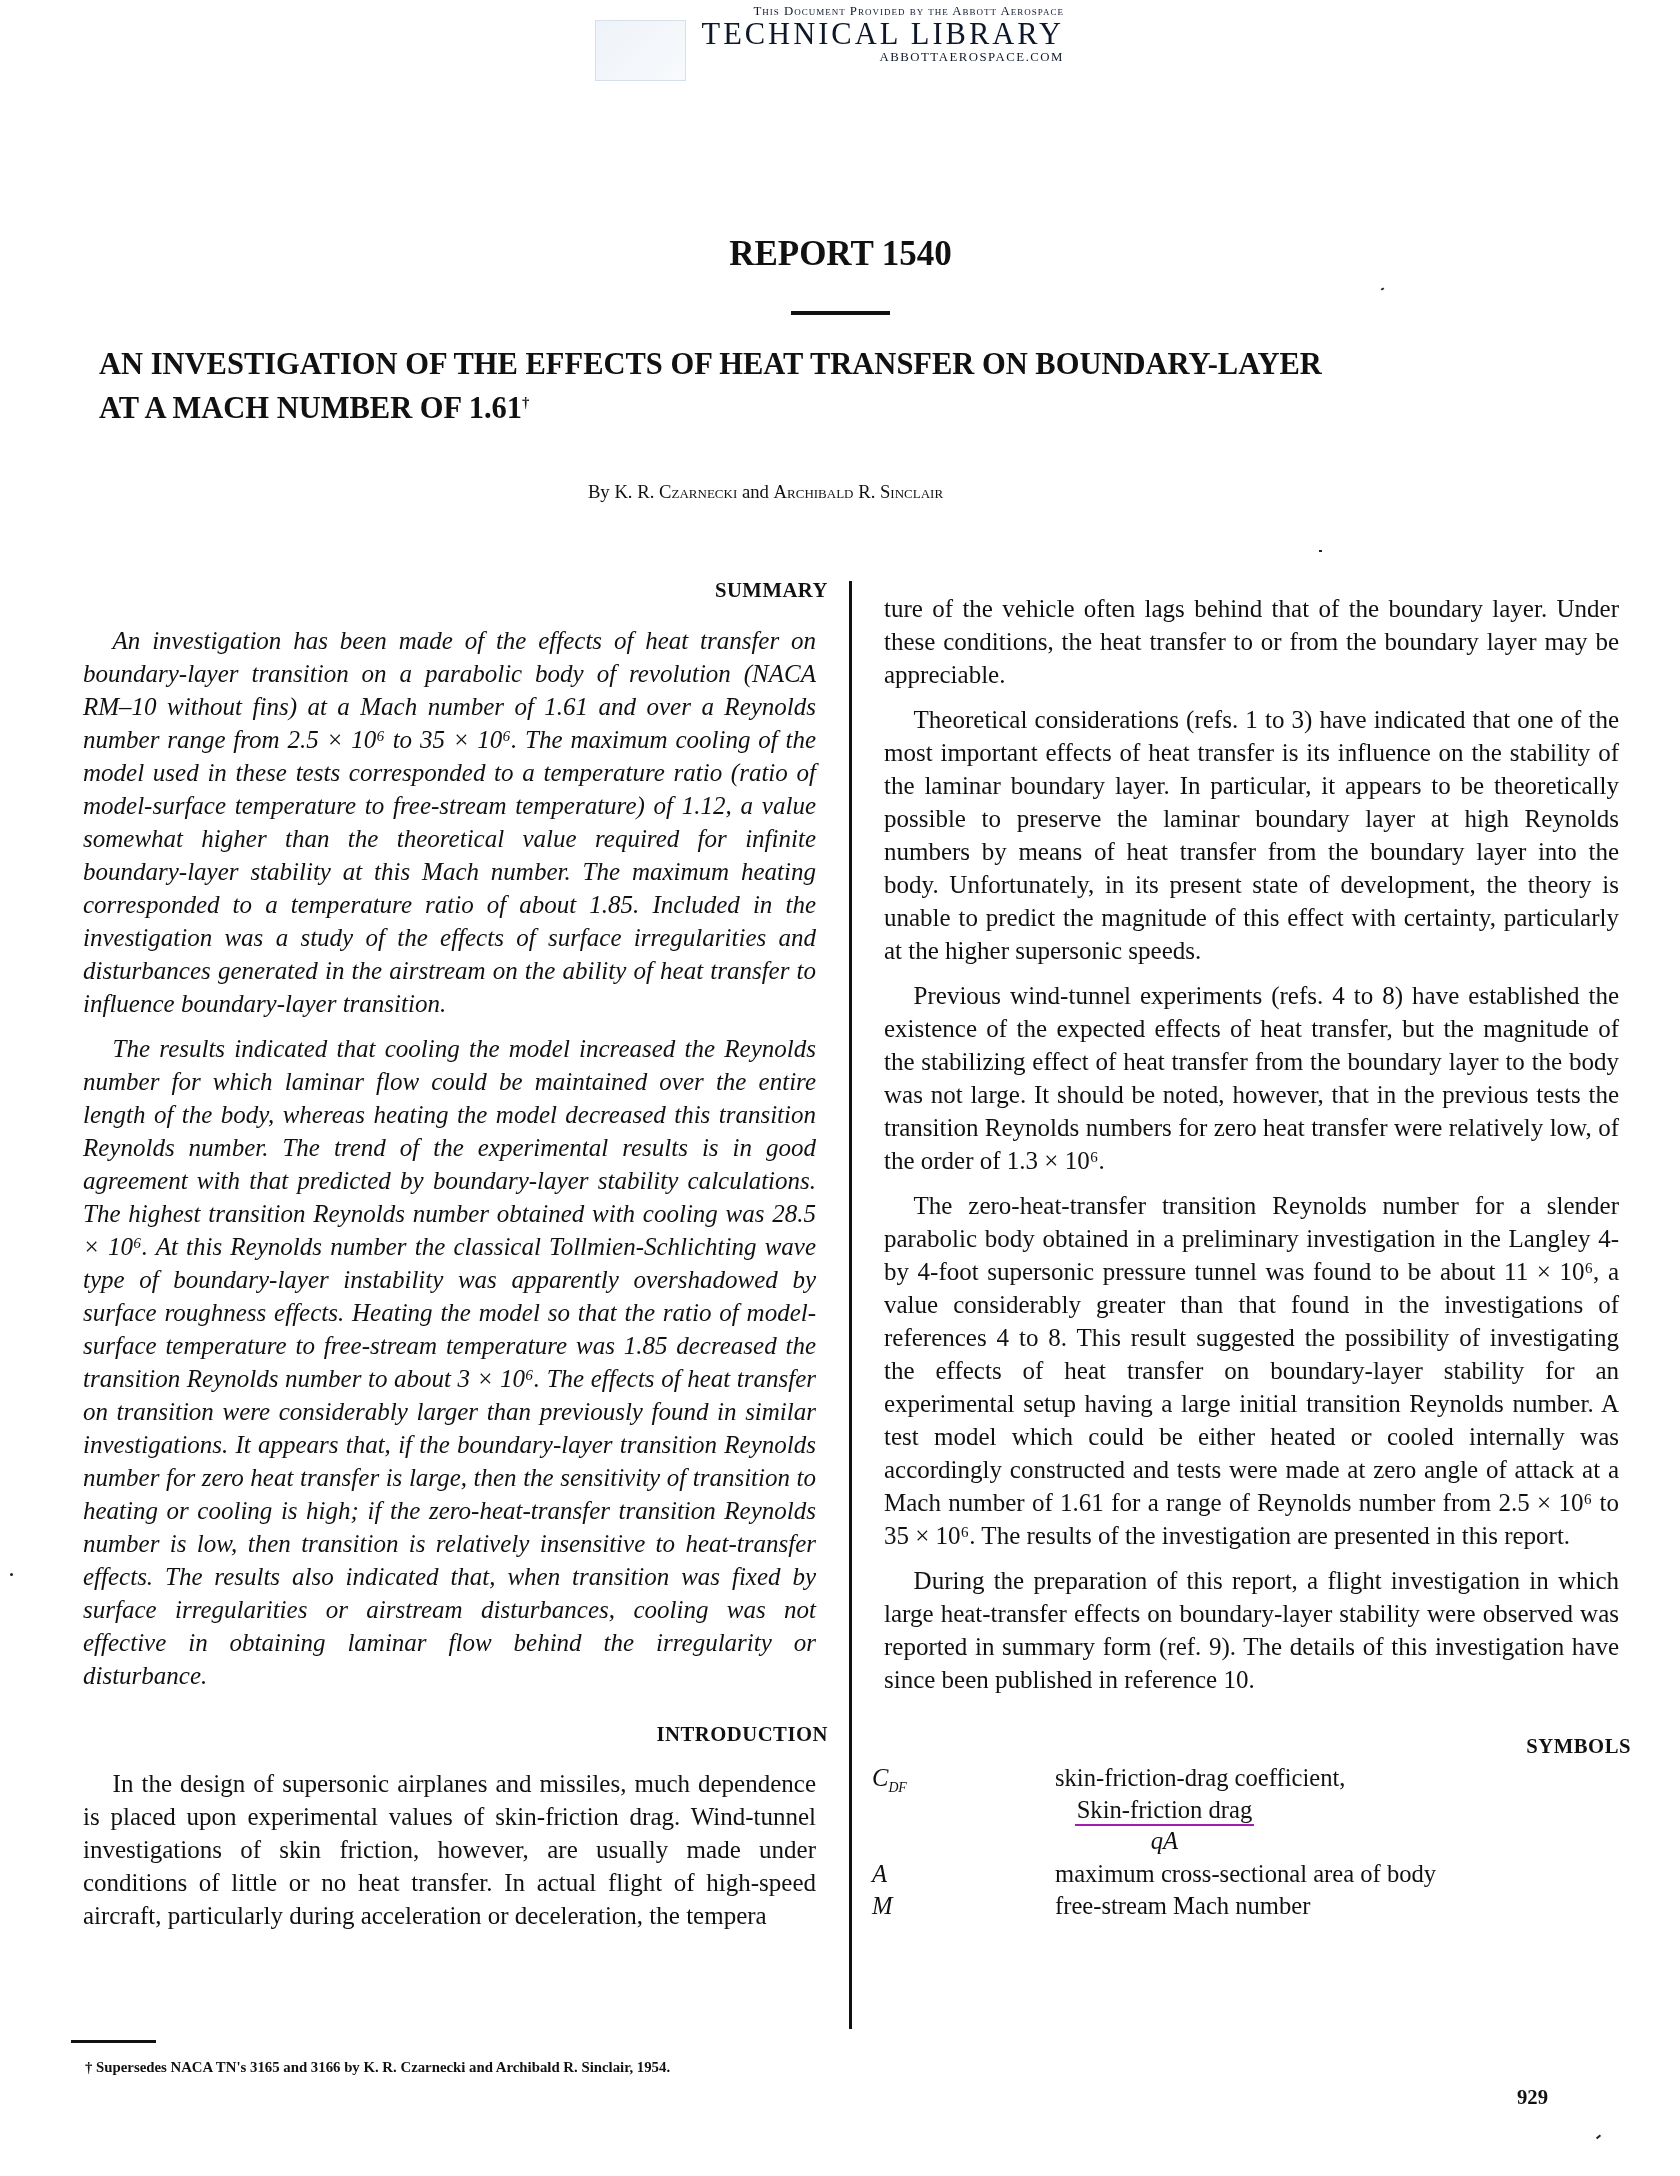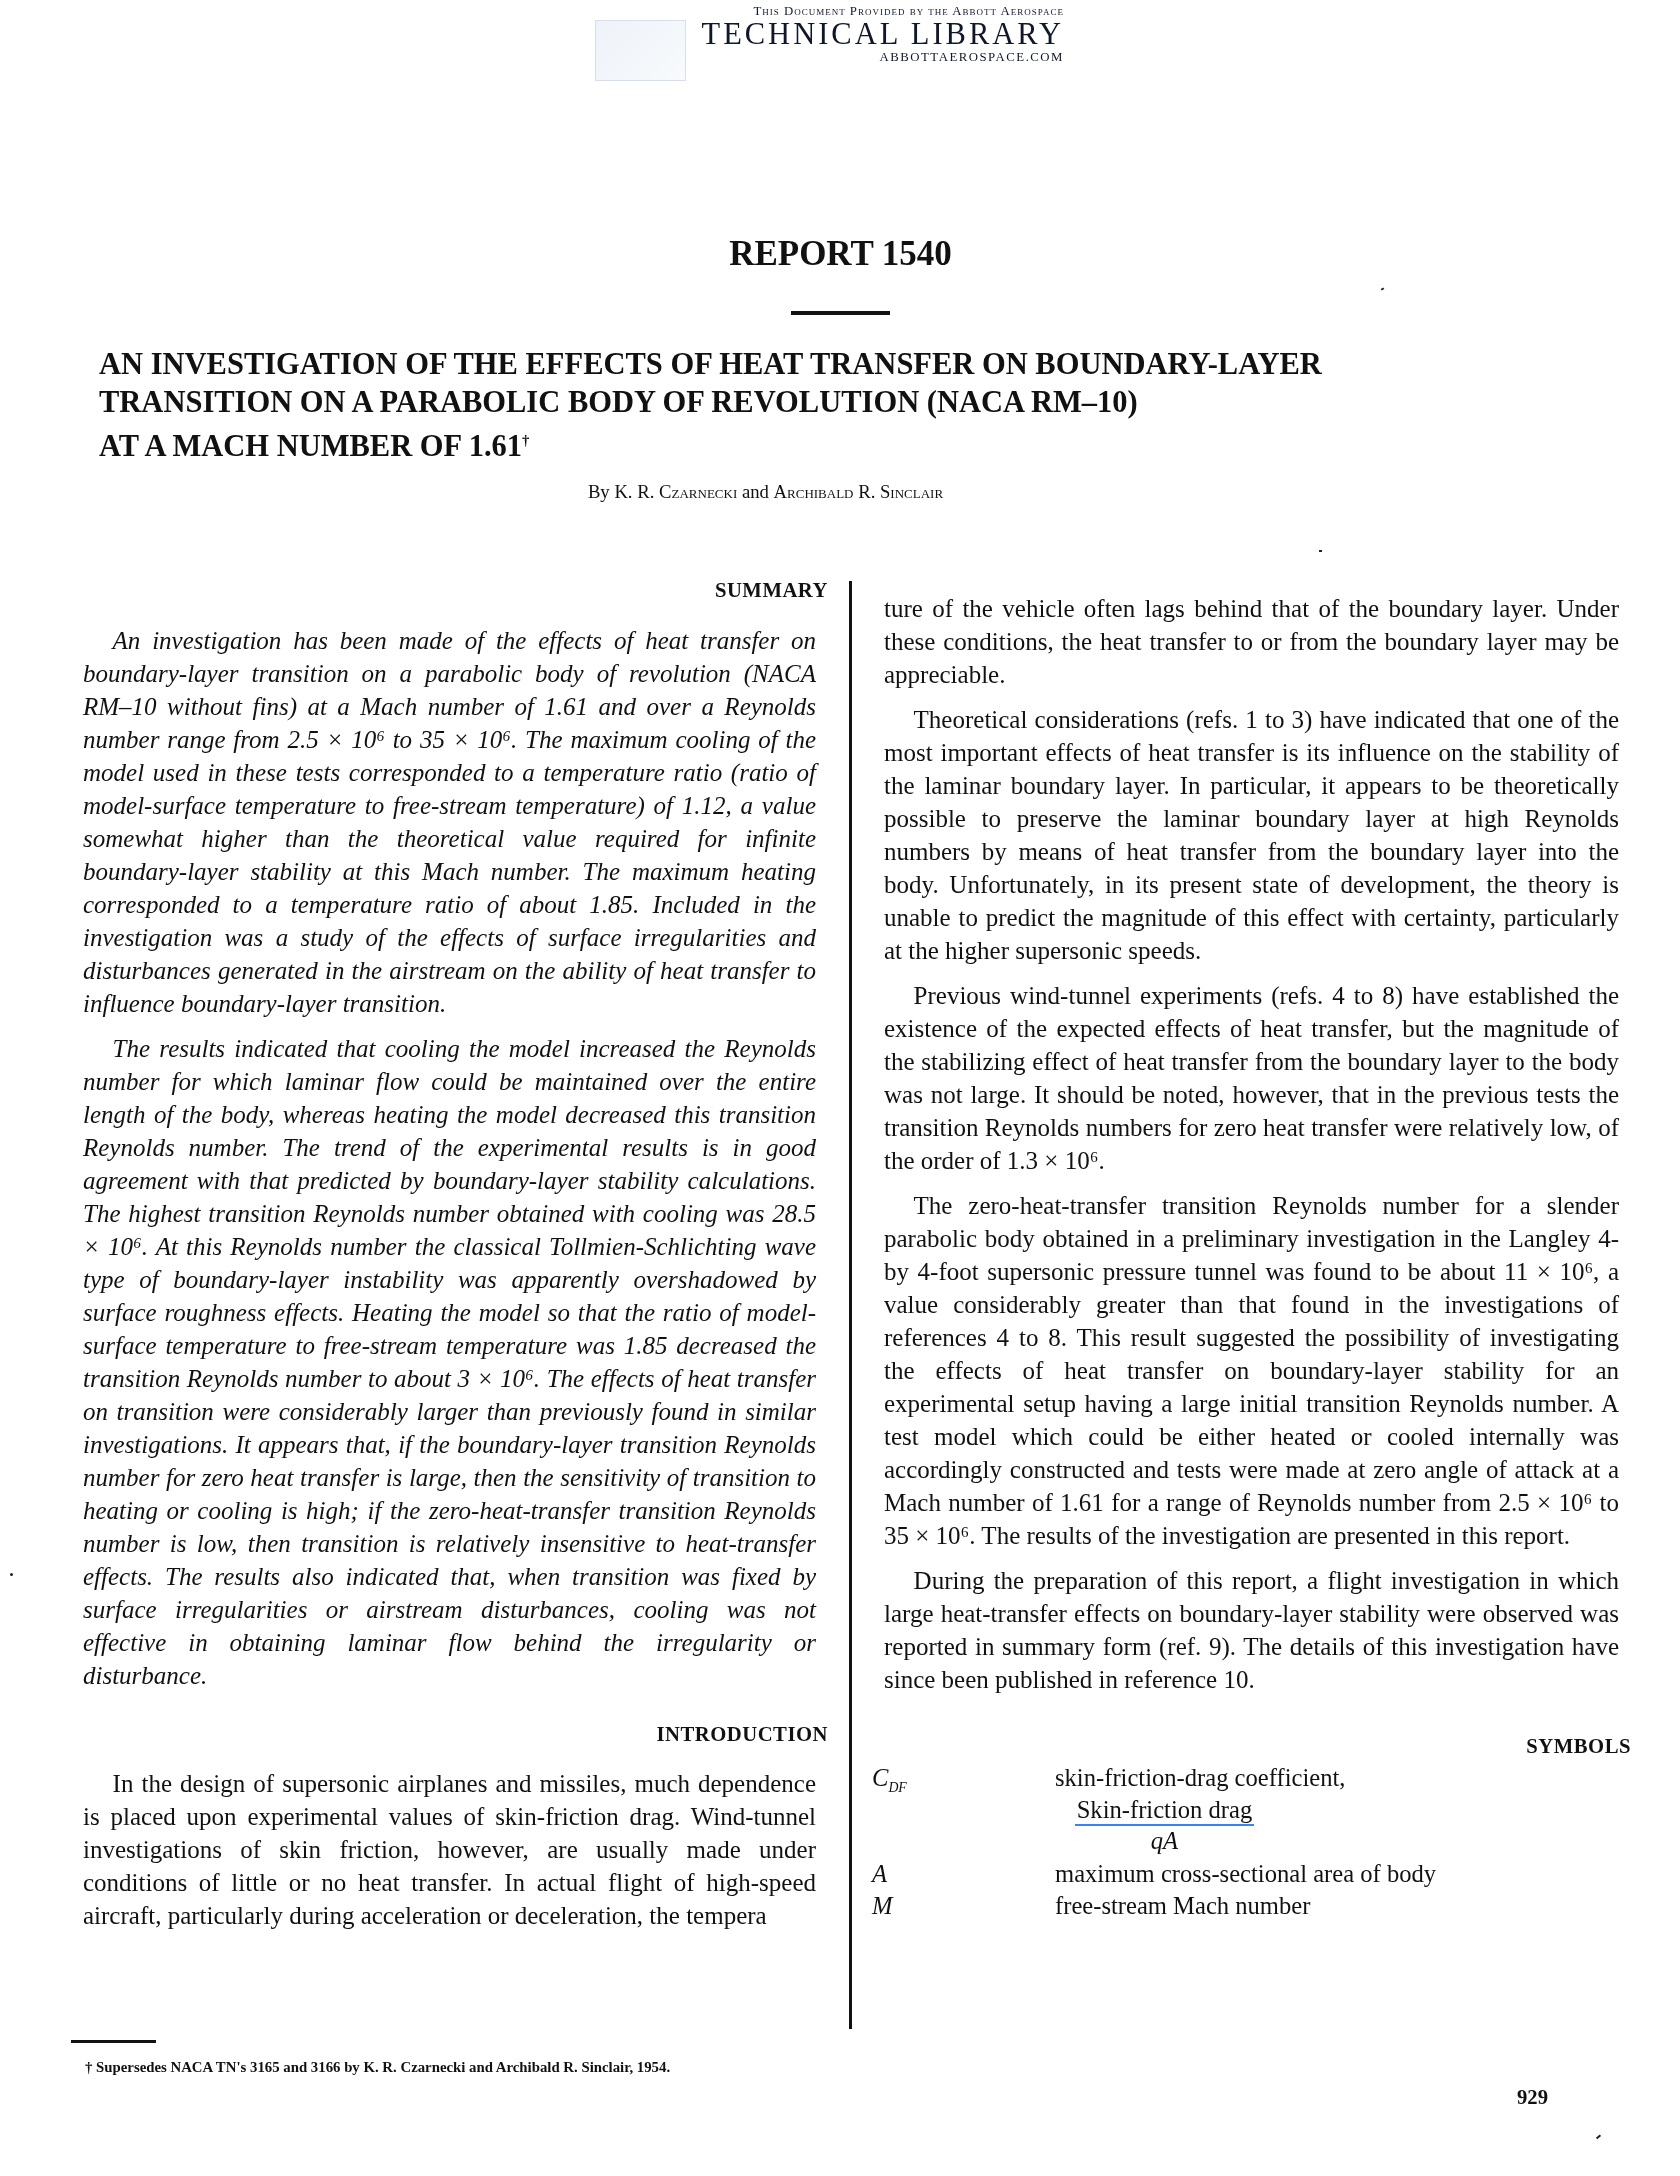--- a/index.html
+++ b/index.html
@@ -53,21 +53,21 @@
   .gap-sum { height: 5.9px; }
   .gap-intro { height: 13.8px; }
   .gap-symbols { height: 21.7px; }
 
   .symbols { font-family: "Liberation Serif", serif; font-size: 24.6px; line-height: 32.5px; margin-top: 0; }
   .sym-row { display: flex; }
   .sym-key { width: 183px; font-style: italic; }
   .sym-key sub { font-size: 13.8px; }
   .sym-def { flex: 1; }
   .frac { display: inline-block; text-align: center; margin-left: 19.7px; }
-  .frac .num { border-bottom: 2px solid #3b82f6; padding: 0 2px; display: block; line-height: 29.6px; }
+  .frac .num { border-bottom: 2px solid #a21caf; padding: 0 2px; display: block; line-height: 29.6px; }
   .frac .den { display: block; font-style: italic; line-height: 29.6px; }
 
   .fn-rule { position: absolute; left: 71px; top: 2040px; width: 85px; height: 3px; background: #111; }
   .footnote {
     position: absolute; left: 85px; top: 2059px; font-family: "Liberation Serif", serif;
     font-size: 14.8px; font-weight: bold;
   }
   .page-num {
     position: absolute; left: 1517px; top: 2086px; font-family: "Liberation Serif", serif;
     font-size: 20.7px; font-weight: bold;
@@ -81,21 +81,20 @@
 <div class="watermark">
   <div class="wm-line1">This Document Provided by the Abbott Aerospace</div>
   <div class="wm-line2">TECHNICAL LIBRARY</div>
   <div class="wm-line3">ABBOTTAEROSPACE.COM</div>
 </div>
 
 <div class="report-num">REPORT 1540</div>
 <div class="title-rule"></div>
 <div class="title">
   <div>AN INVESTIGATION OF THE EFFECTS OF HEAT TRANSFER ON BOUNDARY-LAYER</div>
-  <div>TRANSITION ON A PARABOLIC BODY OF REVOLUTION (NACA RM–10)</div>
   <div><span>AT A MACH NUMBER OF 1.61</span><sup>†</sup></div>
 </div>
 <div class="authors">
   <span>By</span>
   <span class="sc">K. R. Czarnecki</span>
   <span>and</span>
   <span class="sc">Archibald R. Sinclair</span>
 </div>
 
 <div class="col col-left">

